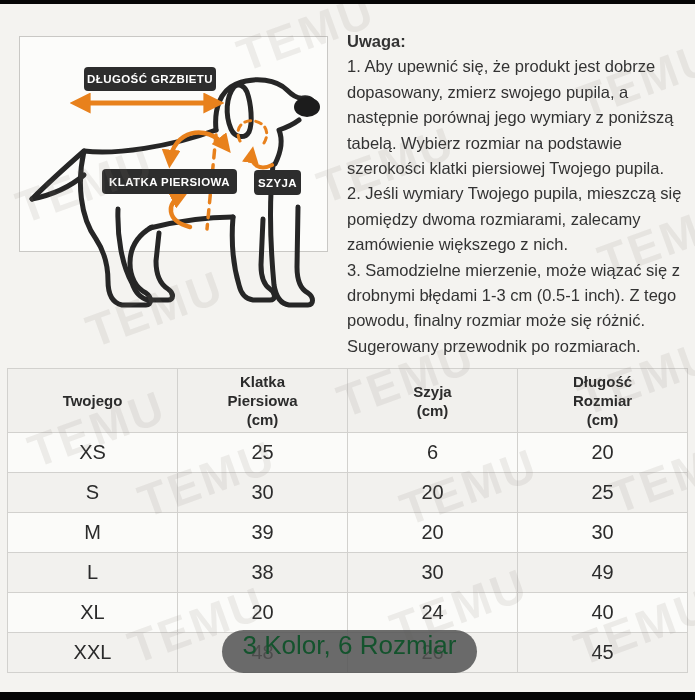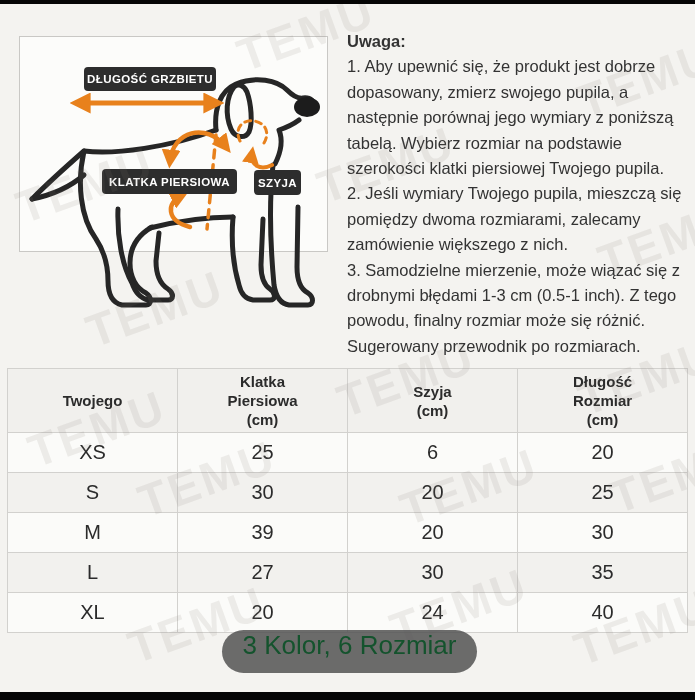--- a/index.html
+++ b/index.html
@@ -154,29 +154,35 @@
           <td>25</td>
         </tr>
         <tr>
           <td>M</td>
           <td>39</td>
           <td>20</td>
           <td>30</td>
         </tr>
         <tr>
           <td>L</td>
-          <td>27</td>
+          <td>38</td>
           <td>30</td>
-          <td>35</td>
+          <td>49</td>
         </tr>
         <tr>
           <td>XL</td>
           <td>20</td>
           <td>24</td>
           <td>40</td>
+        </tr>
+        <tr>
+          <td>XXL</td>
+          <td>48</td>
+          <td>26</td>
+          <td>45</td>
         </tr>
       </tbody>
   </table>
 
   <div id="variant-pill">
     <span>3 Kolor, 6 Rozmiar</span>
   </div>
 
   <div id="wm-layer">
       <span class="wm" style="left: 235px; top: 6px;">TEMU</span>

